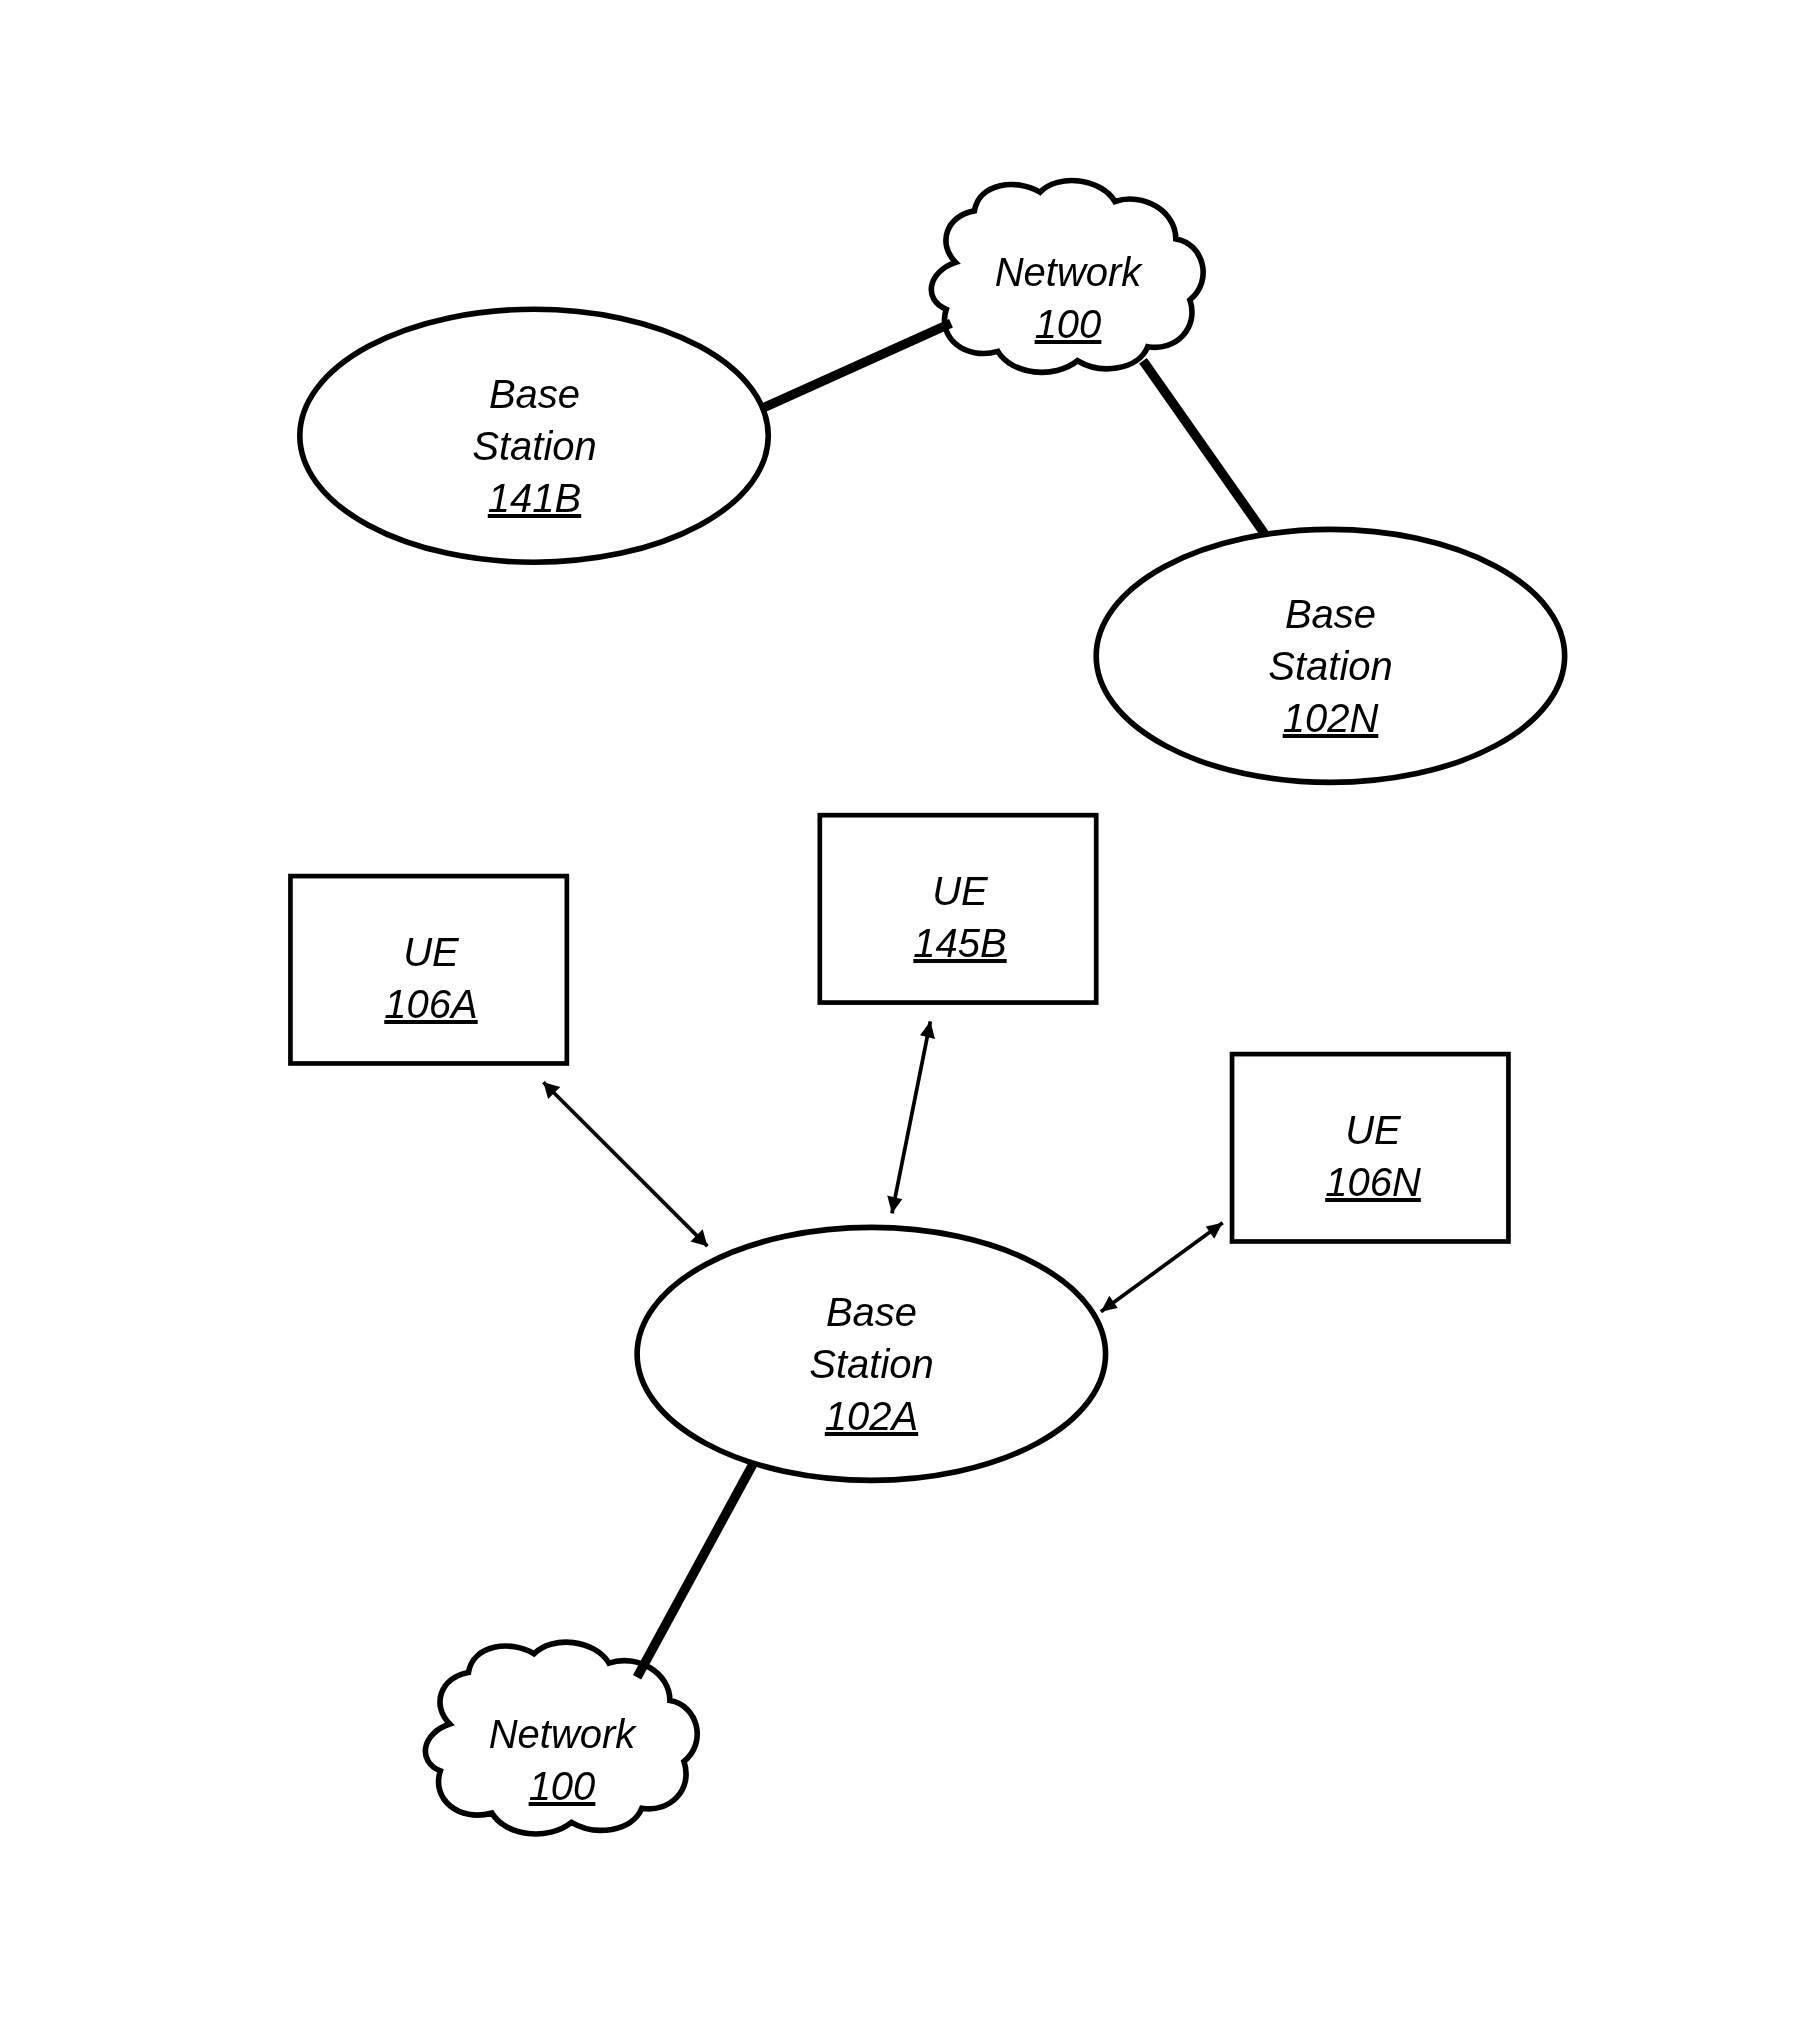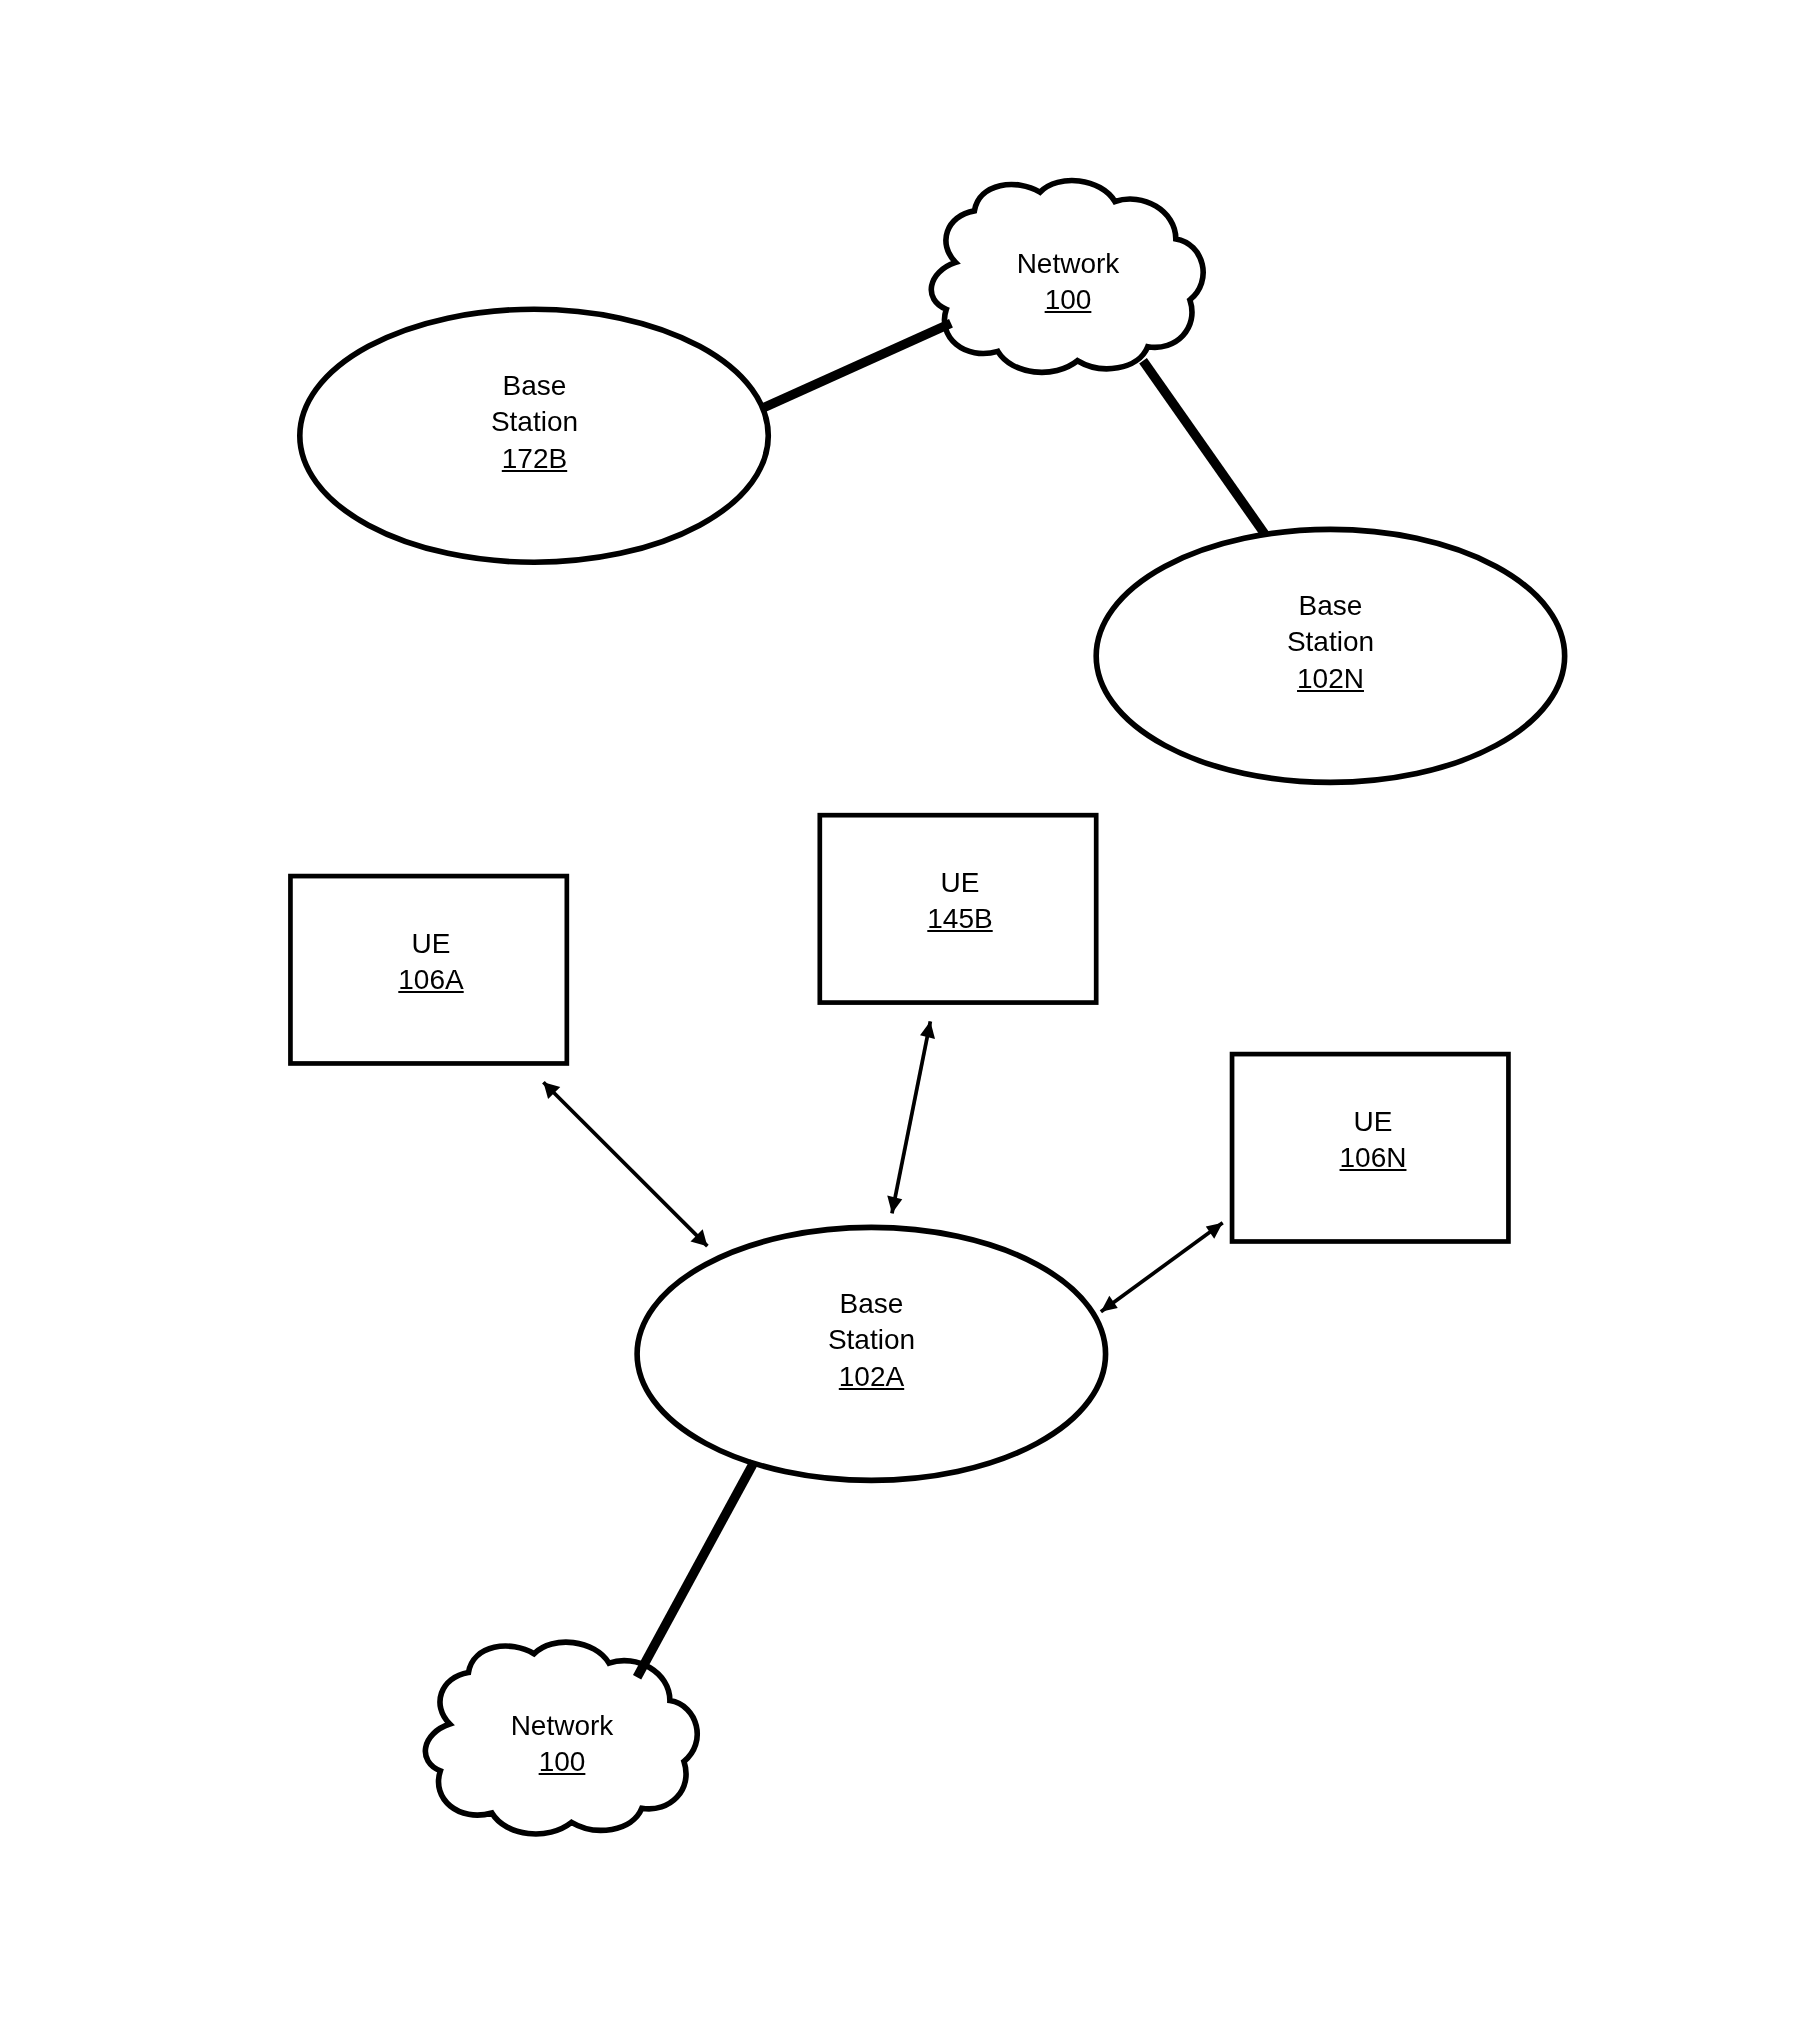--- a/index.html
+++ b/index.html
@@ -14,21 +14,22 @@
       position: relative;
       font-family: Arial, sans-serif;
     }
     .diagram-container {
       position: absolute;
       width: 100%;
       height: 100%;
     }
     .node-label {
       position: absolute;
-      font-size: 28px;
+      font-style: italic;
+      font-size: 40px;
       text-align: center;
       line-height: 1.3;
     }
     .node-ref {
       text-decoration: underline;
     }
     svg {
       position: absolute;
       top: 0;
       left: 0;
@@ -100,21 +101,21 @@
 </svg>
 
 <div class="node-label" style="left:993px; top:246px; width:150px;">
   <div>Network</div>
   <div class="node-ref">100</div>
 </div>
 
 <div class="node-label" style="left:450px; top:368px; width:169px;">
   <div>Base</div>
   <div>Station</div>
-  <div class="node-ref">172B</div>
+  <div class="node-ref">141B</div>
 </div>
 
 <div class="node-label" style="left:1246px; top:588px; width:169px;">
   <div>Base</div>
   <div>Station</div>
   <div class="node-ref">102N</div>
 </div>
 
 <div class="node-label" style="left:356px; top:926px; width:150px;">
   <div>UE</div>

